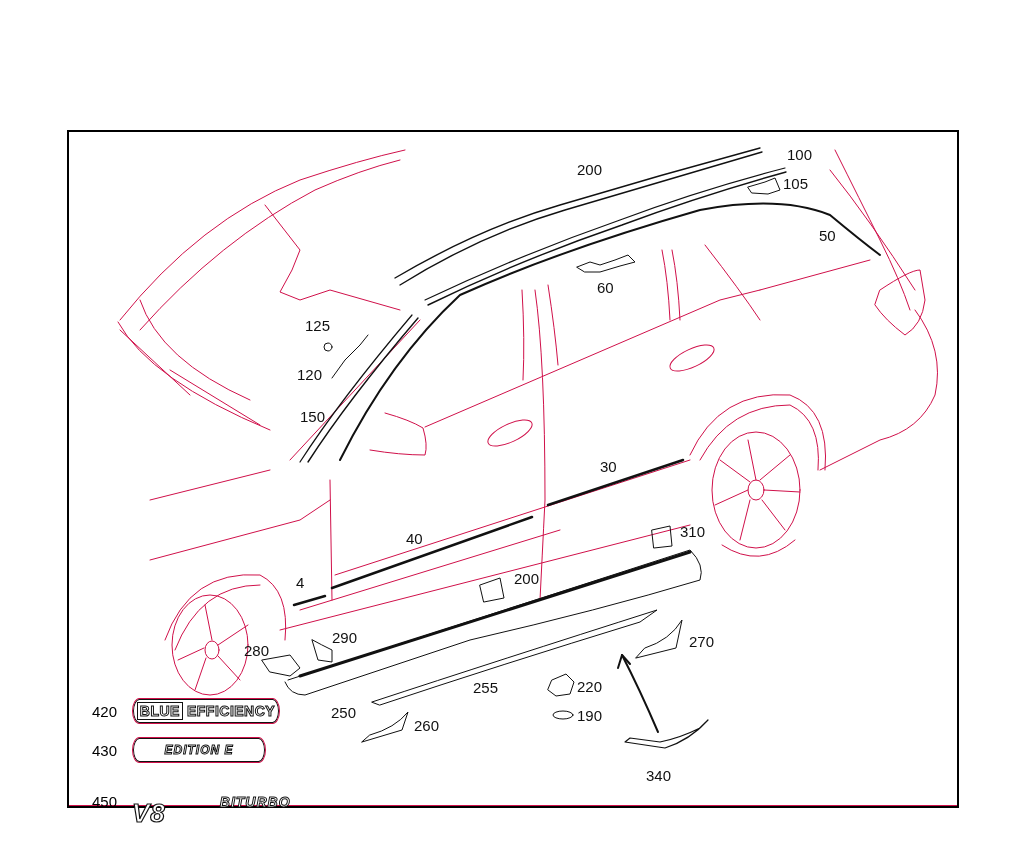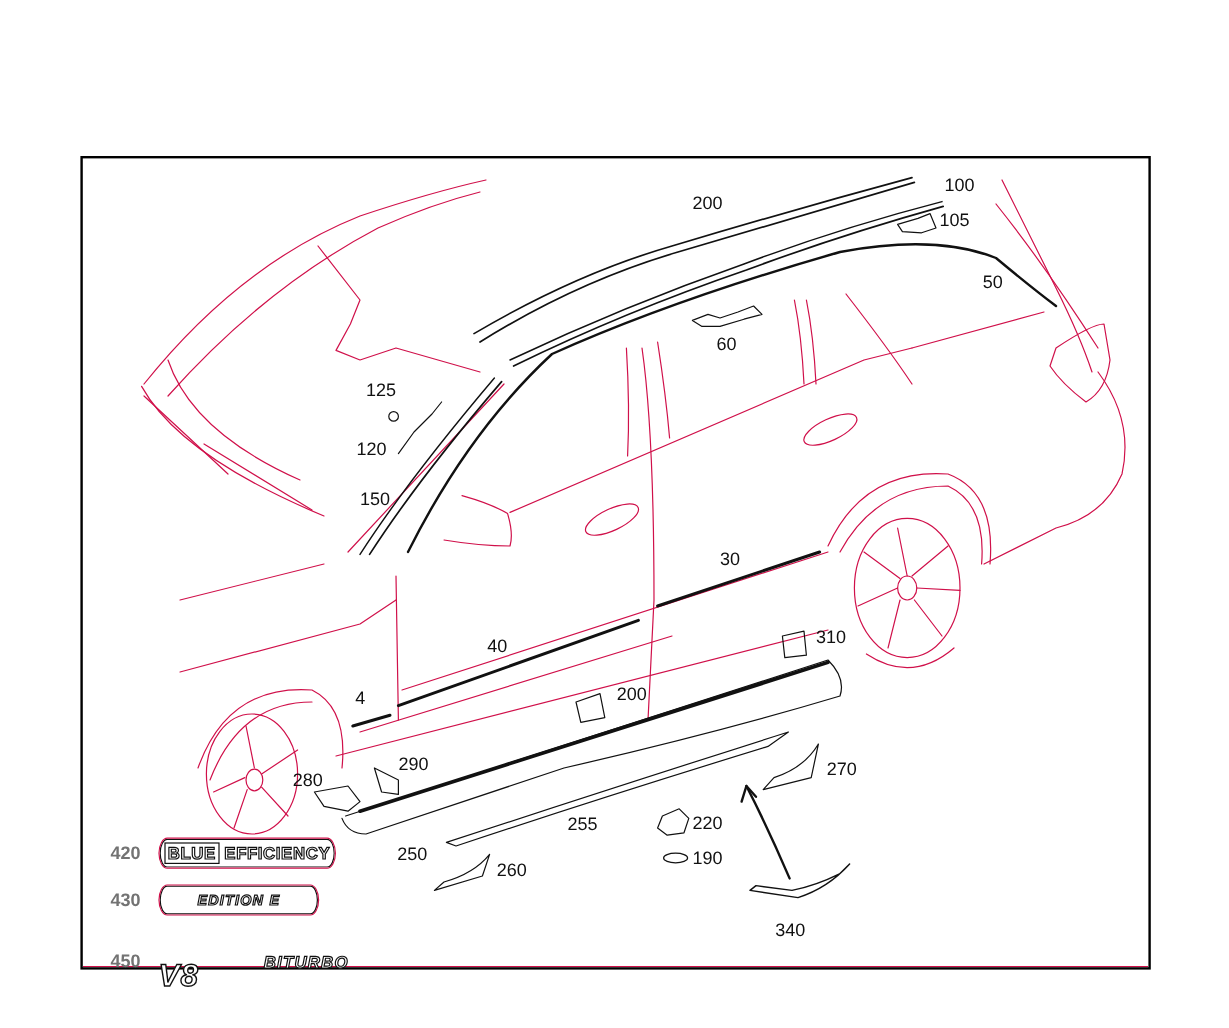--- a/index.html
+++ b/index.html
@@ -1,21 +1,21 @@
 <!DOCTYPE html>
 <html><head>
 <meta charset="utf-8">
 <style>
   html, body { margin:0; padding:0; background:#ffffff; }
   body { width:1024px; height:857px; position:relative; overflow:hidden; font-family:"Liberation Sans", sans-serif; }
   #frame { position:absolute; left:67px; top:130px; width:888px; height:674px; border:2px solid #000; box-shadow: 0 -1px 0 #d0104a inset; box-sizing:content-box; }
   #drawing { position:absolute; left:0; top:0; width:1024px; height:857px; }
   .callout { position:absolute; font-size:15px; color:#111; line-height:1; white-space:nowrap; cursor:pointer; }
   .badge-row { position:absolute; display:flex; align-items:center; gap:8px; }
-  .badge-num { font-size:15px; color:#737373; width:32px;font-weight:bold; }
+  .badge-num { font-size:15px; color:#000000; width:32px; }
   .emblem { height:24px; border:1.5px solid #d0104a; border-radius:8px / 14px; display:flex; align-items:center; justify-content:center; font-weight:bold; font-size:14px; color:#fff; -webkit-text-stroke:1px #111; letter-spacing:0.5px; box-shadow: 0 0 0 1px #111 inset; }
   .emblem.blue { width:146px; }
   .emblem.blue .boxed { border:1.5px solid #111; padding:0 2px; margin-right:4px; }
   .emblem.edition { width:132px; font-style:italic; font-size:12px; letter-spacing:1px; }
   .v8 { font-style:italic; font-weight:bold; font-size:26px; color:#fff; -webkit-text-stroke:1.2px #111; letter-spacing:1px;margin-top:24px; }
   .biturbo { font-style:italic; font-weight:bold; font-size:14px; color:#fff; -webkit-text-stroke:1px #111; letter-spacing:1px; margin-left:6px;padding-left:40px; }
 </style>
 </head>
 <body>
 

